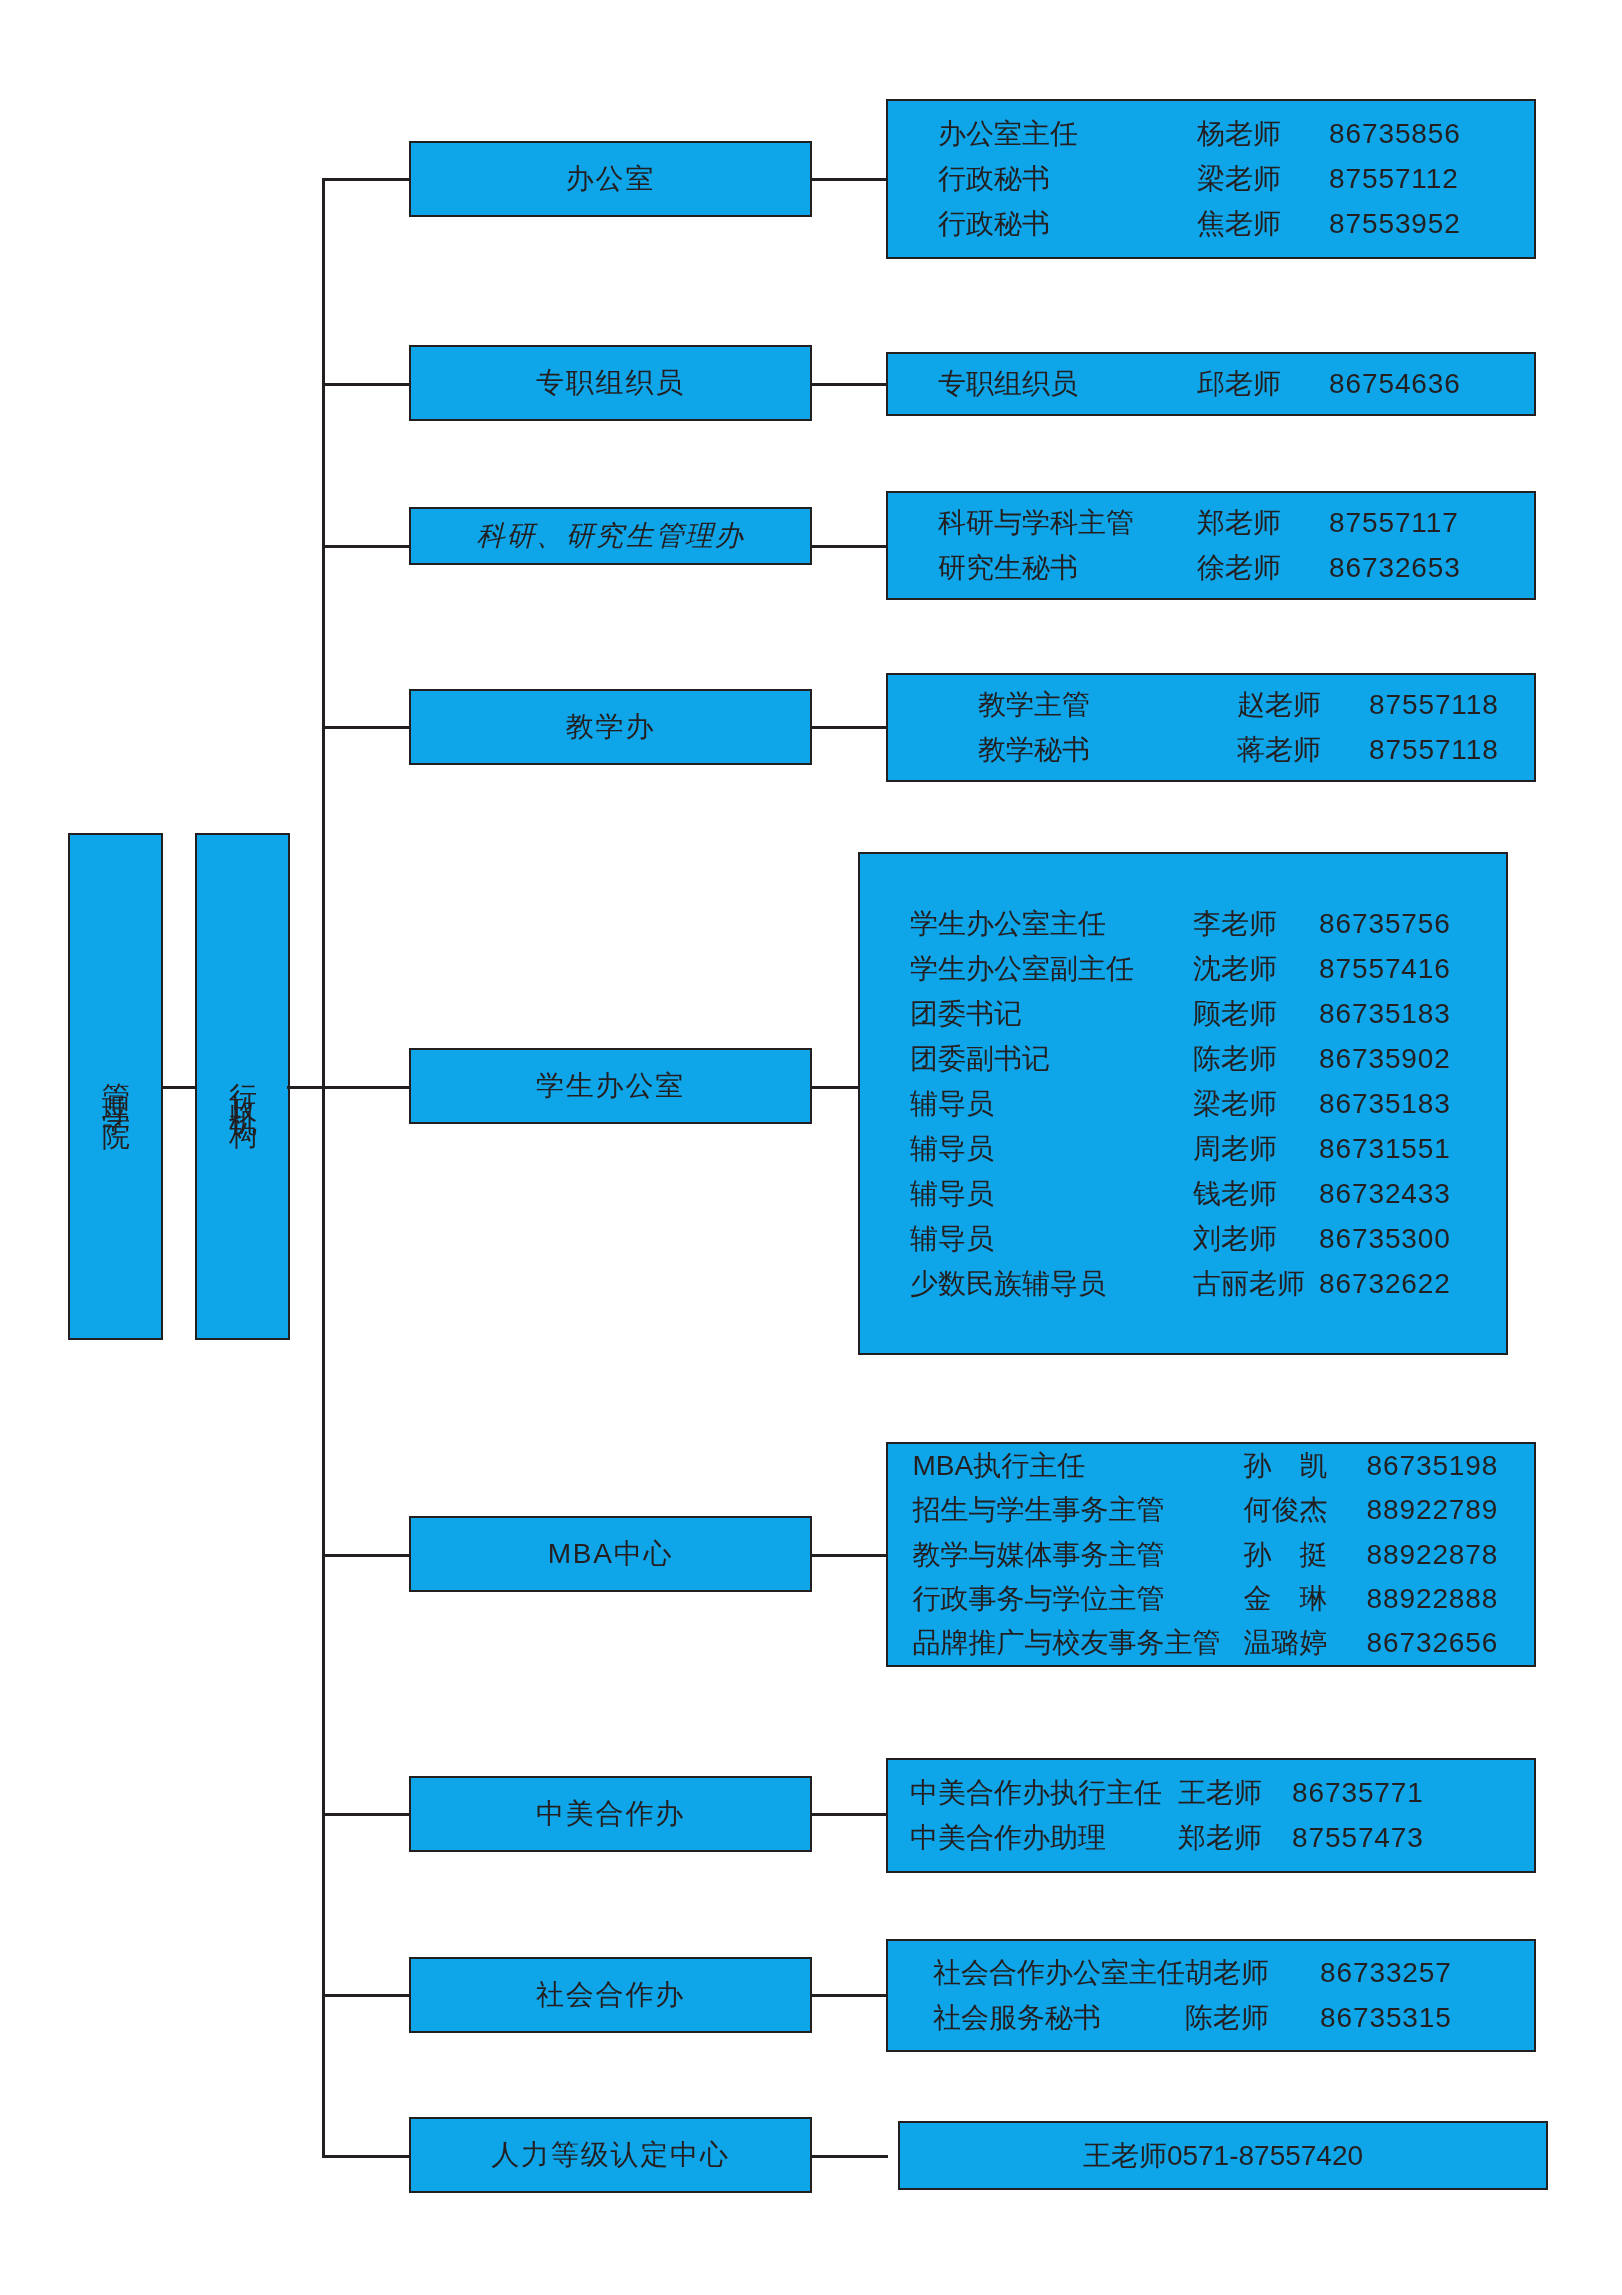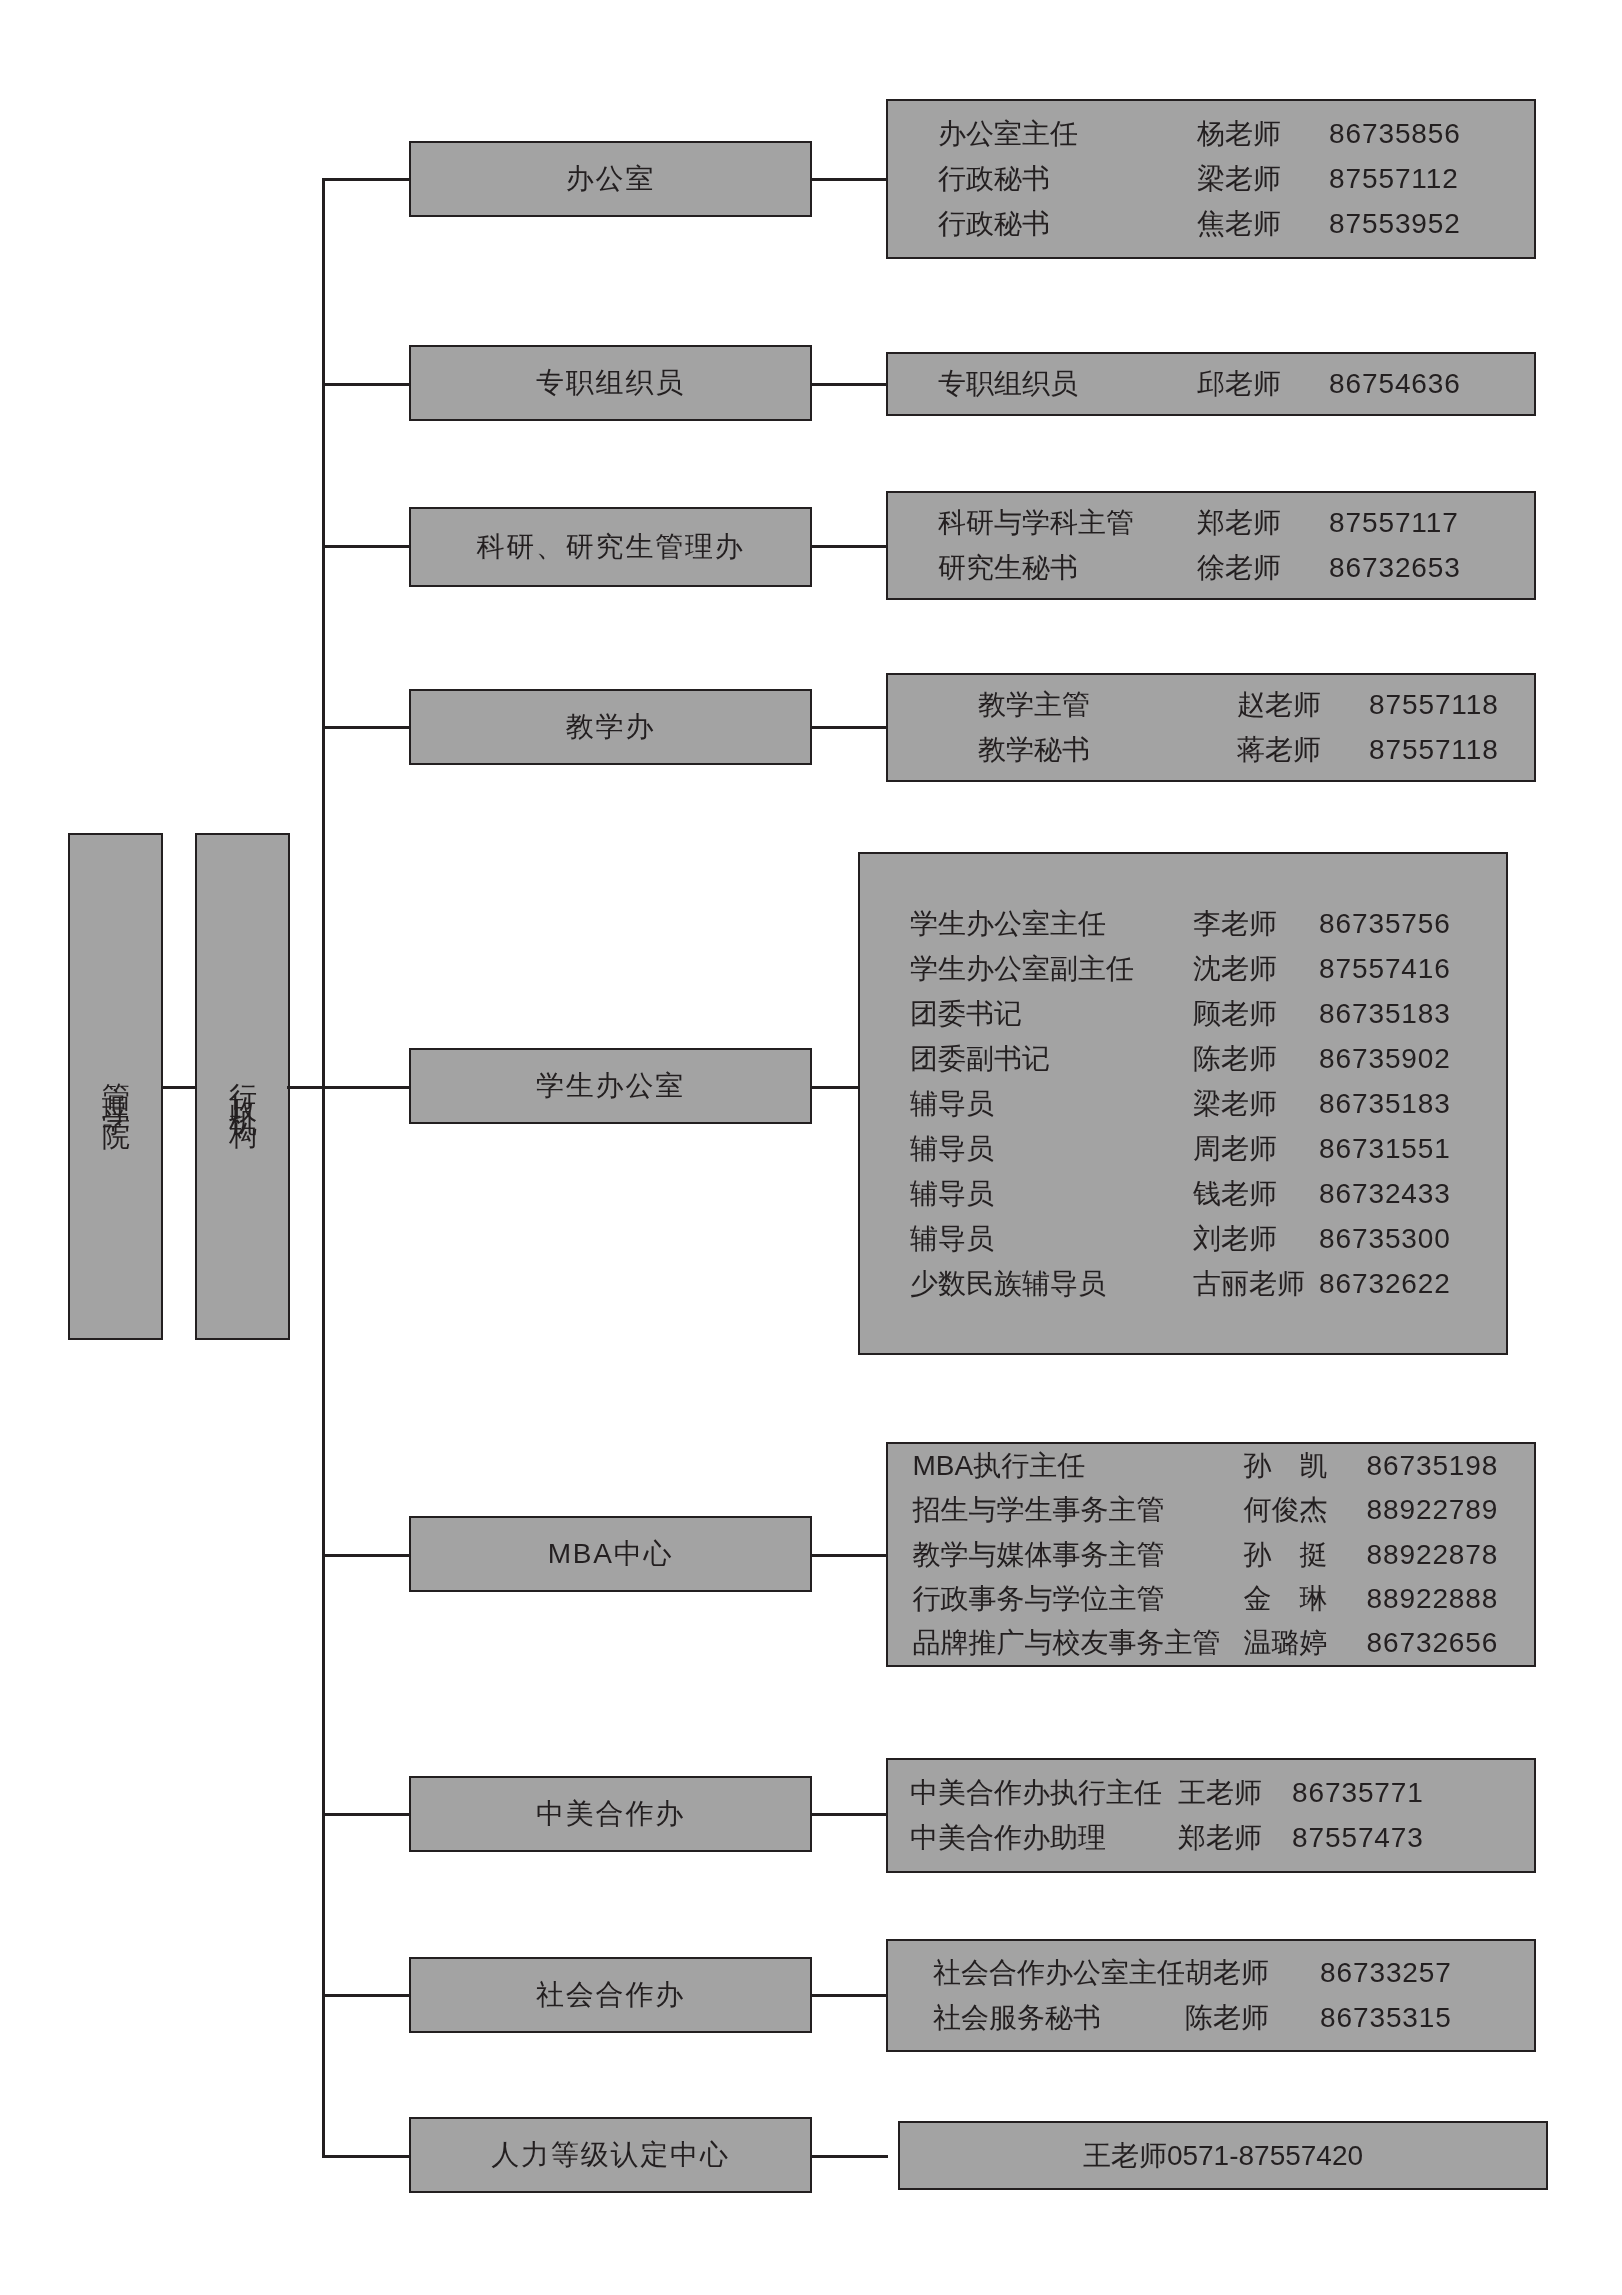--- a/index.html
+++ b/index.html
@@ -9,21 +9,21 @@
     height:2296px;
     background:#ffffff;
     font-family:"Liberation Sans","DejaVu Sans",sans-serif;
     color:#231f20;
     overflow:hidden;
   }
   .box{
     position:absolute;
     box-sizing:border-box;
     border:2.7px solid #231f20;
-    background:#a3a3a3;
+    background:#0ea5e9;
   }
   .branch{
     display:flex;
     align-items:center;
     justify-content:center;
     font-size:28px;
     letter-spacing:1.8px;
   }
   .vertbox{
     display:flex;
@@ -108,21 +108,21 @@
   <div class="hline" style="left:810px;top:1813px;width:78px;"></div>
   <div class="hline" style="left:810px;top:1994px;width:78px;"></div>
   <div class="hline" style="left:810px;top:2155px;width:78px;"></div>
 
   <div class="box branch" style="left:409px;top:141px;width:403px;height:76px;">
     <span>办公室</span>
   </div>
   <div class="box branch" style="left:409px;top:345px;width:403px;height:76px;">
     <span>专职组织员</span>
   </div>
-  <div class="box branch" style="left:409px;top:507px;width:403px;height:80px;">
+  <div class="box branch" style="left:409px;top:507px;width:403px;height:58px;font-style:italic;">
     <span>科研、研究生管理办</span>
   </div>
   <div class="box branch" style="left:409px;top:689px;width:403px;height:76px;">
     <span>教学办</span>
   </div>
   <div class="box branch" style="left:409px;top:1048px;width:403px;height:76px;">
     <span>学生办公室</span>
   </div>
   <div class="box branch" style="left:409px;top:1516px;width:403px;height:76px;">
     <span>MBA中心</span>

